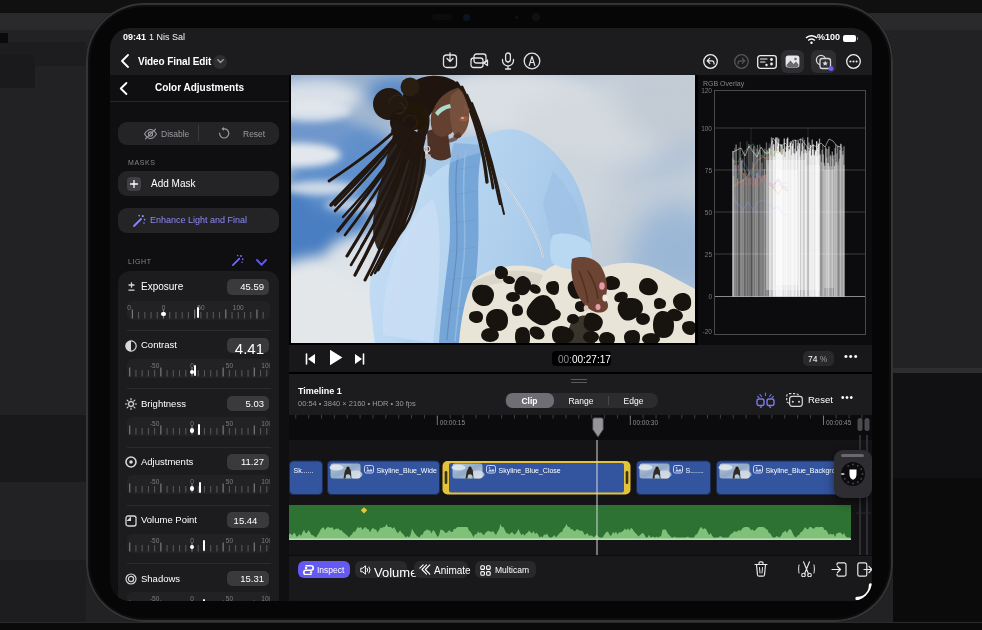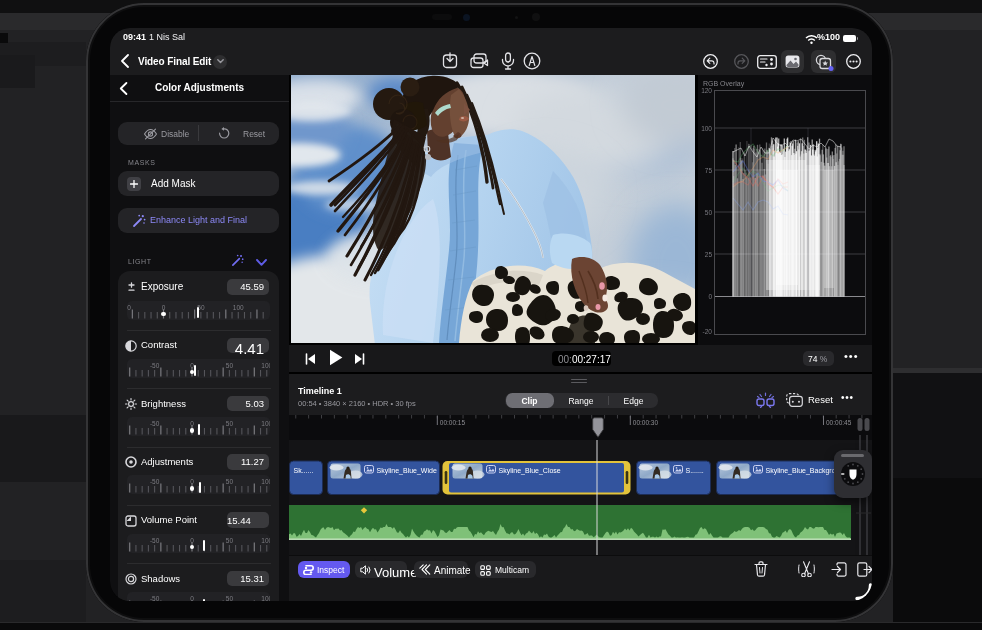--- a/index.html
+++ b/index.html
@@ -344,21 +344,21 @@
           <div class="abs" style="left:72.4px;top:6.5px;width:2px;height:11px;border-radius:1px;background:#fff;"></div>
         </div>
       <div class="abs" style="left:17px;top:429.9px;width:144px;height:1px;background:#2c2c2e;"></div>
 
       <svg class="abs" style="left:15px;top:439.7px" width="12" height="12" viewBox="0 0 12 12">
           <rect x="1" y="1" width="10" height="10" rx="2" fill="none" stroke="#d8d8dc" stroke-width="1.3"></rect>
           <path d="M1.5 6 L6 1.5 V6 Z" fill="#d8d8dc"></path>
         </svg>
       <div class="txt" style="left:31px;top:439.2px;font-size:9.5px;">Volume Point</div>
       <div class="abs" style="left:117px;top:437.4px;width:41.5px;height:15.5px;border-radius:5px;background:#3a3a3d;"></div>
-      <div class="txt" style="left:117px;top:439.6px;width:37px;font-size:9.5px;text-align:left;">15.44</div>
+      <div class="txt" style="left:117px;top:439.6px;width:37px;font-size:9.5px;text-align:center;">15.44</div>
       <div class="abs" style="left:17px;top:458.7px;width:142.5px;height:19px;border-radius:5px;background:#222225;overflow:hidden;">
           <div class="txt" style="left:17.6px;top:3px;width:20px;text-align:center;font-size:6.5px;color:#7c7c82;">-50</div>
           <div class="txt" style="left:55.0px;top:3px;width:20px;text-align:center;font-size:6.5px;color:#7c7c82;">0</div>
           <div class="txt" style="left:92.4px;top:3px;width:20px;text-align:center;font-size:6.5px;color:#7c7c82;">50</div>
           <div class="txt" style="left:129.8px;top:3px;width:20px;text-align:center;font-size:6.5px;color:#7c7c82;">100</div>
           <svg class="abs" style="left:0;top:0" width="142.5" height="19" viewBox="0 0 142.5 19">
             <rect x="-4.08" y="11" width="1.1" height="6.5" fill="#55555a"></rect>
             <rect x="2.10" y="8.5" width="1.2" height="9" fill="#7a7a7f"></rect>
             <rect x="8.38" y="11" width="1.1" height="6.5" fill="#55555a"></rect>
             <rect x="14.61" y="11" width="1.1" height="6.5" fill="#55555a"></rect>

